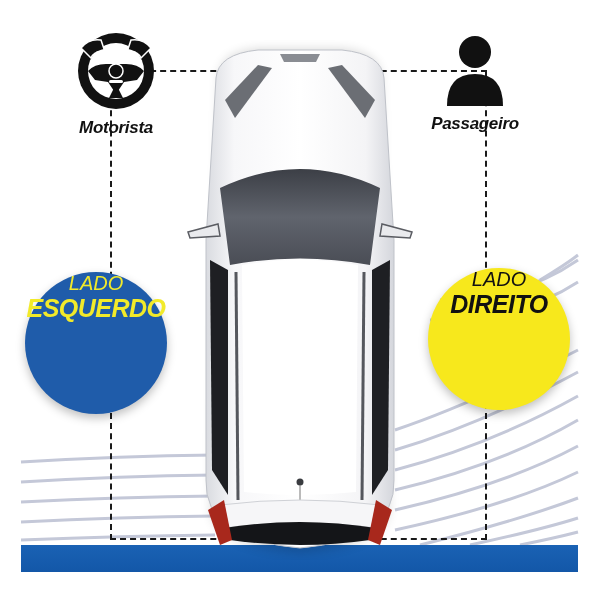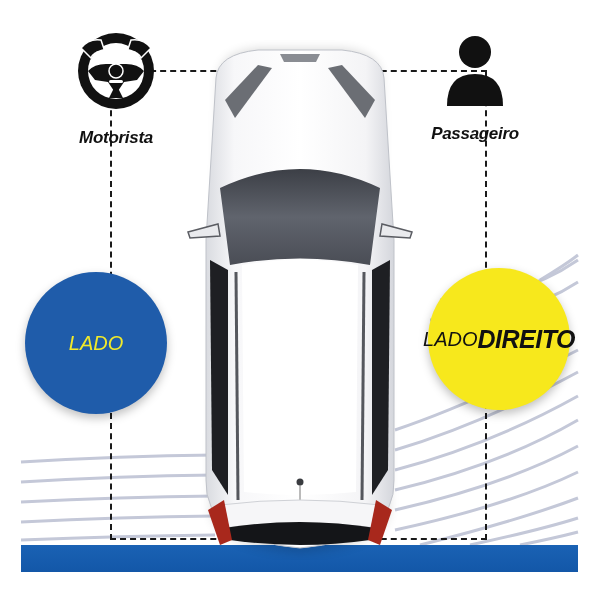--- a/index.html
+++ b/index.html
@@ -13,26 +13,26 @@
                 border: 2px dashed #1a1a1a; box-sizing: border-box; }
 
     .blue-bar { position: absolute; left: 21px; top: 545px; width: 557px; height: 27px;
                 background: linear-gradient(180deg, #1a62b4 0%, #1357a8 100%); }
 
     .car { position: absolute; left: 180px; top: 40px; width: 240px; height: 520px; }
 
     .role { position: absolute; text-align: center; }
     .role-icon { display: block; margin: 0 auto; }
     .role-label { display: block; font-style: italic; font-weight: bold; font-size: 17px;
-                  color: #111; margin-top: 16px; letter-spacing: -0.3px; }
+                  color: #111; margin-top: 6px; letter-spacing: -0.3px; }
     .role-driver { left: 66px; top: 30px; width: 100px; }
     .role-passenger { left: 420px; top: 34px; width: 110px; }
 
     .side-circle { position: absolute; width: 142px; height: 142px; border-radius: 50%;
-                   display: flex; align-items: center; justify-content: center;
+                   display: flex; flex-direction: column; align-items: center; 
                    box-shadow: 0 4px 10px rgba(0,0,0,0.25); }
     .side-left { left: 25px; top: 272px; background: #1f5caa; }
     .side-right { left: 428px; top: 268px; background: #f7e81c; }
     .side-small { font-style: italic; font-size: 20px; line-height: 22px; }
     .side-big { font-style: italic; font-weight: bold; font-size: 25px; line-height: 28px;
                 letter-spacing: -0.5px; }
     .side-left .side-small, .side-left .side-big { color: #f2ea2a; }
     .side-right .side-small, .side-right .side-big { color: #111111; }
   </style>
 </head>
@@ -136,20 +136,21 @@
   <div class="role role-passenger">
     <svg class="role-icon" width="60" height="74" viewBox="0 0 60 74">
       <circle cx="30" cy="18" r="16" fill="#111"></circle>
       <path d="M2 72 Q2 40 30 40 Q58 40 58 72 Z" fill="#111"></path>
     </svg>
     <span class="role-label">Passageiro</span>
   </div>
 
   <div class="side-circle side-left">
     <span class="side-small">LADO</span>
+    <span class="side-big">ESQUERDO</span>
   </div>
 
   <div class="side-circle side-right">
     <span class="side-small">LADO</span>
     <span class="side-big">DIREITO</span>
   </div>
 
 </div>
 
 </body></html>

